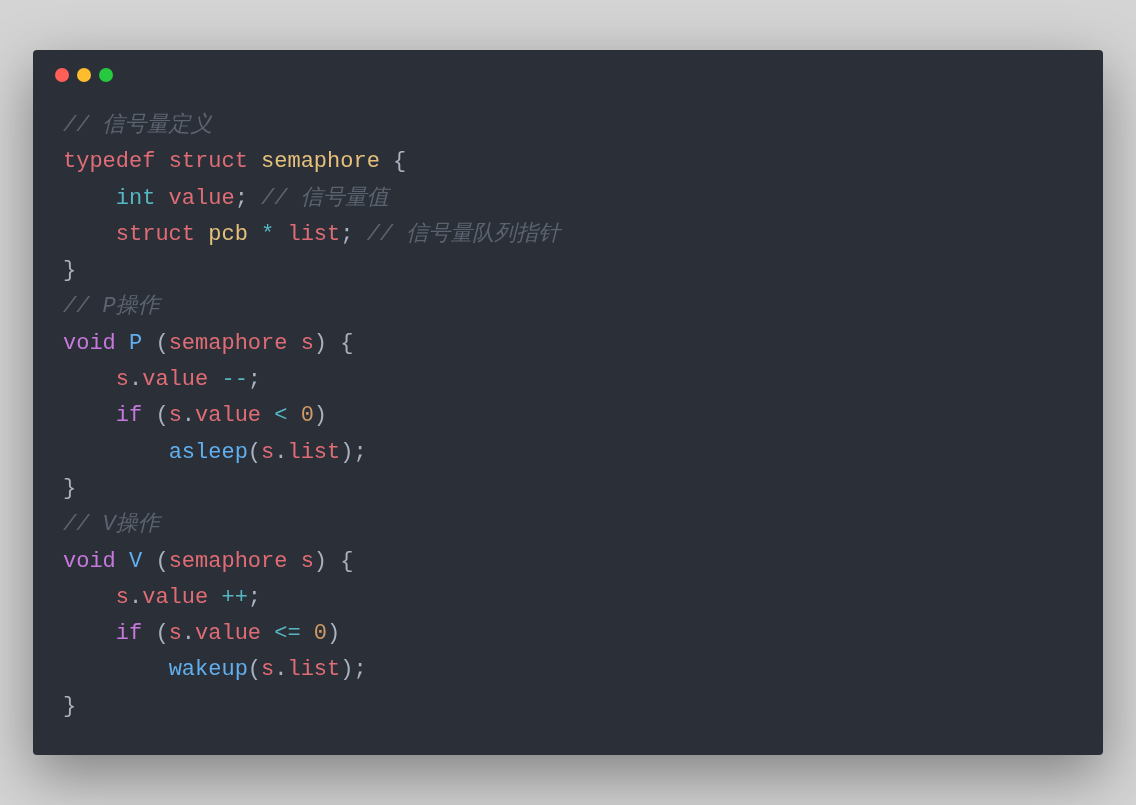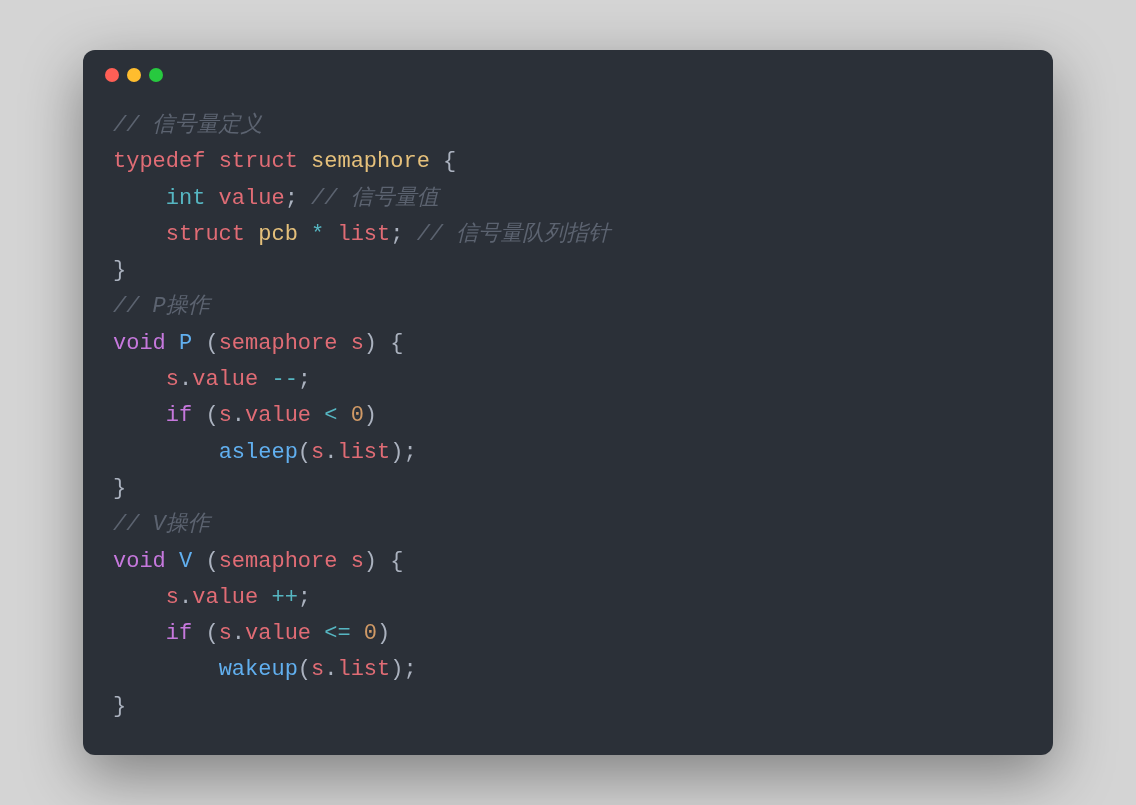--- a/index.html
+++ b/index.html
@@ -11,22 +11,22 @@
       background: #d4d4d4;
       display: flex;
       justify-content: center;
       align-items: center;
       min-height: 805px;
       width: 1136px;
       font-family: "SF Mono", "Monaco", "Consolas", "Courier New", monospace;
     }
     .window {
       background: #2b3038;
-      border-radius: 12px;
-      width: 970px;
+      border-radius: 4px;
+      width: 1070px;
       box-shadow: 0 20px 60px rgba(0,0,0,0.4);
       overflow: hidden;
     }
     .titlebar {
       display: flex;
       gap: 8px;
       padding: 18px 22px 8px 22px;
       align-items: center;
     }
     .dot {

